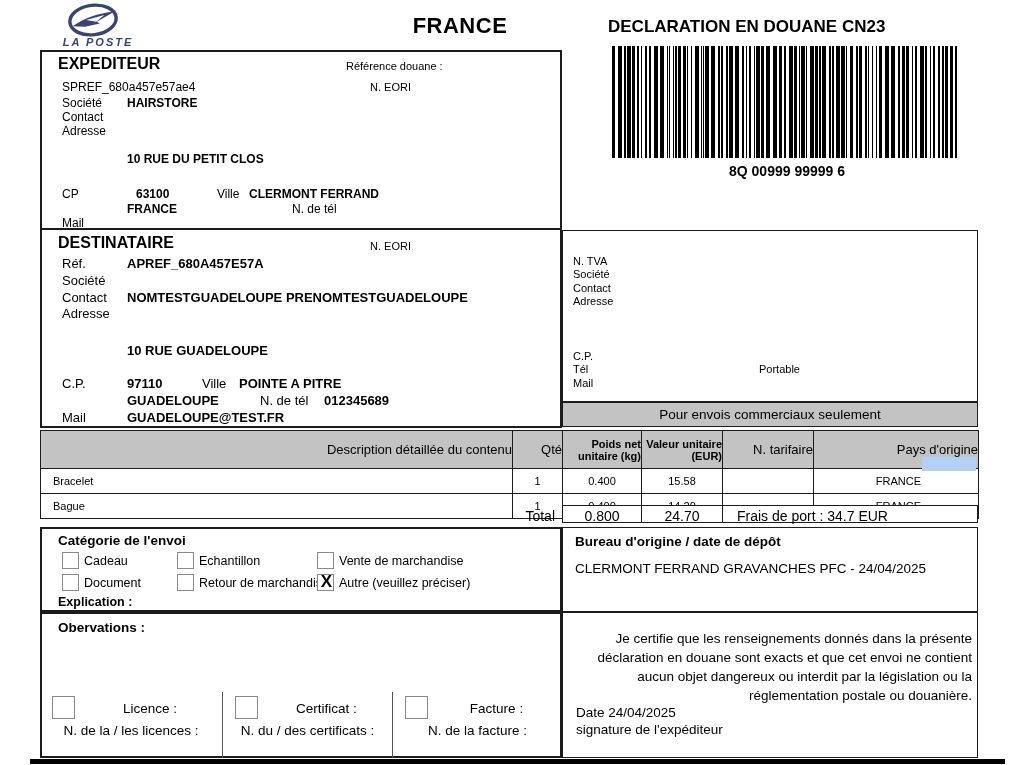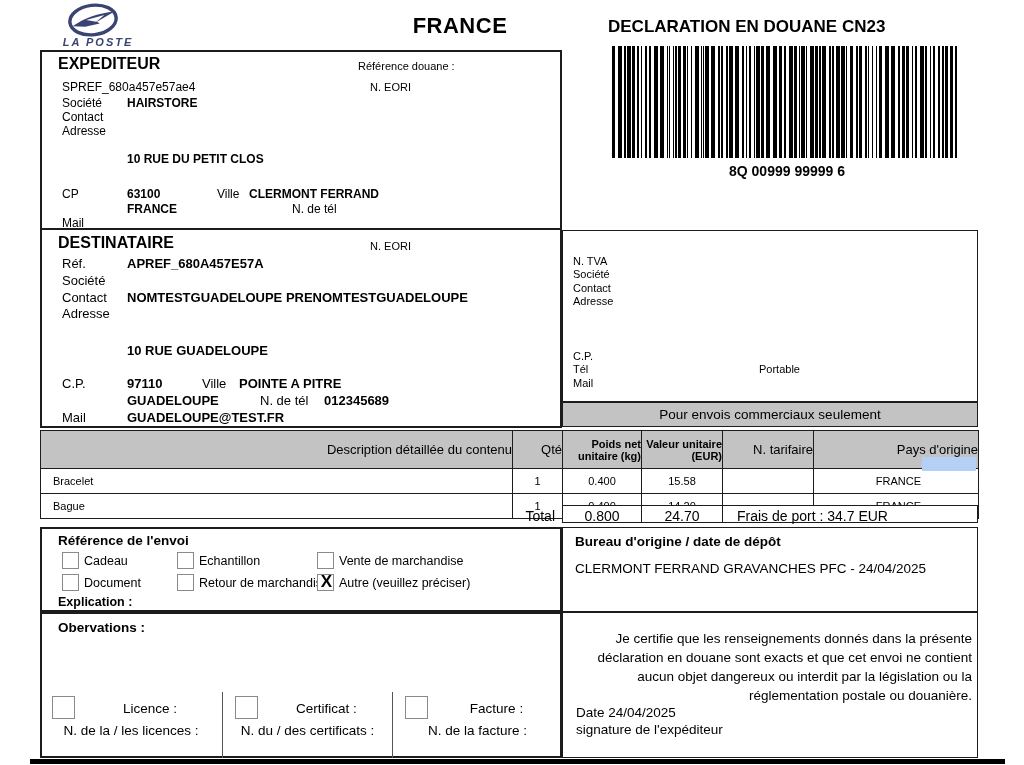--- a/index.html
+++ b/index.html
@@ -141,30 +141,30 @@
     <i style="left:326px;width:2px"></i>
     <i style="left:330px;width:2px"></i>
     <i style="left:333px;width:3px"></i>
     <i style="left:338px;width:3px"></i>
     <i style="left:343px;width:2px"></i>
   </div>
 <div class="bc-num">8Q 00999 99999 6</div>
 
 <div class="box" style="left:40px;top:50px;width:522px;height:180px;">
   <div class="lbl b" style="left:16px;top:3px;font-size:16px;">EXPEDITEUR</div>
-  <div class="lbl sm" style="left:268px;top:8px;padding-left:48px;">Référence douane :</div>
+  <div class="lbl sm" style="left:256px;top:8px;padding-left:48px;">Référence douane :</div>
   <div class="lbl" style="left:20px;top:28px;">SPREF_680a457e57ae4</div>
   <div class="lbl sm" style="left:328px;top:29px;">N. EORI</div>
   <div class="lbl" style="left:20px;top:44px;">Société</div>
   <div class="lbl val" style="left:85px;top:44px;">HAIRSTORE</div>
   <div class="lbl" style="left:20px;top:58px;">Contact</div>
   <div class="lbl" style="left:20px;top:72px;">Adresse</div>
   <div class="lbl val" style="left:85px;top:100px;">10 RUE DU PETIT CLOS</div>
   <div class="lbl" style="left:20px;top:135px;">CP</div>
-  <div class="lbl val" style="left:85px;top:135px;text-align:center;">63100</div>
+  <div class="lbl val" style="left:94px;top:135px;text-align:center;">63100</div>
   <div class="lbl" style="left:175px;top:135px;">Ville</div>
   <div class="lbl val" style="left:207px;top:135px;">CLERMONT FERRAND</div>
   <div class="lbl val" style="left:85px;top:150px;">FRANCE</div>
   <div class="lbl" style="left:250px;top:150px;">N. de tél</div>
   <div class="lbl" style="left:20px;top:164px;">Mail</div>
 </div>
 
 <div class="box" style="left:40px;top:228px;width:522px;height:200px;">
   <div class="lbl b" style="left:16px;top:4px;font-size:16px;">DESTINATAIRE</div>
   <div class="lbl sm" style="left:328px;top:10px;">N. EORI</div>
@@ -238,21 +238,21 @@
 <div class="sel-highlight"></div>
 
 <div class="total-lbl">Total</div>
 <div class="totals">
   <div class="cell" style="left:0;width:79px;">0.800</div>
   <div class="cell" style="left:79px;width:81px;">24.70</div>
   <div class="cell" style="left:160px;right:0;width:auto;border-right:none;text-align:left;padding-left:14px;">Frais de port : 34.7 EUR</div>
 </div>
 
 <div class="box" style="left:40px;top:527px;width:522px;height:85px;">
-  <div class="lbl b" style="left:16px;top:4px;font-size:13.5px;">Référence de l'envoi</div>
+  <div class="lbl b" style="left:16px;top:4px;font-size:13.5px;">Catégorie de l'envoi</div>
 
   <span class="chk" style="left:20px;top:23px;">
       <span class="mark"></span>
     </span>
   <span class="chk-label" style="left:42px;top:25px;">Cadeau</span>
 
   <span class="chk" style="left:135px;top:23px;">
       <span class="mark"></span>
     </span>
   <span class="chk-label" style="left:157px;top:25px;">Echantillon</span>

